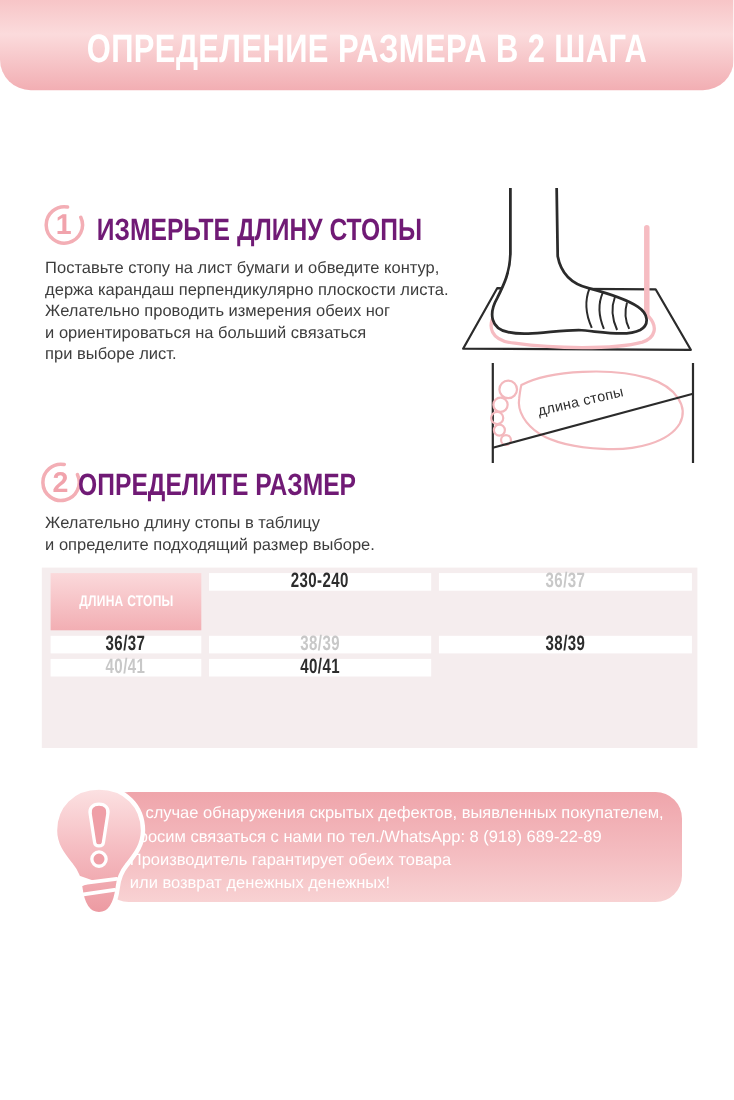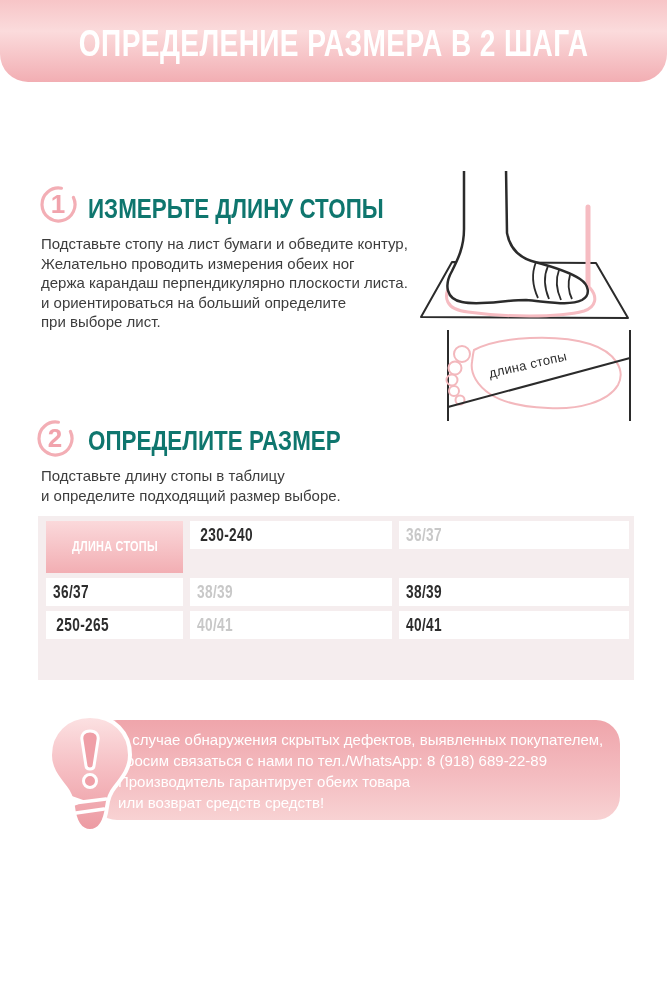--- a/index.html
+++ b/index.html
@@ -24,42 +24,42 @@
 
   
   .step-circle{width:40px;height:40px;}
   .step-circle svg{position:absolute;left:0;top:0;}
   .step-num{
     position:absolute;left:0;top:0;width:40px;height:40px;
     display:flex;align-items:center;justify-content:center;
     color:#f1a3ac;font-weight:bold;font-size:26px;
   }
   .step-title{
-    color:#0f766e;font-weight:bold;font-size:28px;line-height:30px;white-space:nowrap;
+    color:#701a75;font-weight:bold;font-size:28px;line-height:30px;white-space:nowrap;
   }
   .squeezeL{display:inline-block;transform:scaleX(.8);transform-origin:0 50%;white-space:nowrap;}
 
   
   .body-text{color:#3d3d3d;font-size:15px;line-height:19.5px;}
   .body-text div{white-space:nowrap;}
 
   
   .table-panel{
     left:38px;top:516px;width:596px;height:164px;background:#f5edee;
     box-sizing:border-box;padding:5px 5px 6px 8px;
   }
   .size-table{display:grid;grid-template-columns:137px 202px 230px;column-gap:7px;row-gap:5px;}
   .th{
     height:52px;background:linear-gradient(180deg,#fbd9db 0%,#f2aeb3 100%);
     color:#fff;font-weight:bold;font-size:14px;line-height:15.5px;letter-spacing:.3px;
     display:flex;flex-direction:column;align-items:center;justify-content:center;text-align:center;
   }
   .th span{display:inline-block;transform:scaleX(.78);transform-origin:center;white-space:nowrap;}
   .td{
-    height:28px;background:#ffffff;display:flex;align-items:center;
+    height:16px;background:#ffffff;display:flex;align-items:center;justify-content:center;
     font-weight:bold;font-size:19px;color:#2d2d2d;
   }
   .td span{display:inline-block;transform:scaleX(.72);transform-origin:center;letter-spacing:.5px;white-space:nowrap;}
   .td.gray{color:#c8c8c8;}
 
   
   .notice-box{
     left:93px;top:720px;width:527px;height:100px;border-radius:24px;
     background:linear-gradient(180deg,#efa5ab 0%,#f4bcc0 55%,#f8d2d3 100%);
     box-sizing:border-box;padding:9px 14px 0 25px;
@@ -85,24 +85,24 @@
     <svg width="40" height="40" viewBox="0 0 40 40">
       <path d="M23.4,4.25 A16.5,16.5 0 1 0 35.45,13.5" fill="none" stroke="#f3aeb5" stroke-width="3.2" stroke-linecap="round"></path>
     </svg>
     <span class="step-num">1</span>
   </div>
   <div class="abs step-title" style="left:88px;top:194px;">
     <span class="squeezeL">ИЗМЕРЬТЕ ДЛИНУ СТОПЫ</span>
   </div>
 
   <div class="abs body-text" style="left:41px;top:234px;">
-    <div>Подставьте стопу на лист бумаги и обведите контур,</div>
+    <div>Поставьте стопу на лист бумаги и обведите контур,</div>
+    <div>держа карандаш перпендикулярно плоскости листа.</div>
     <div>Желательно проводить измерения обеих ног</div>
-    <div>держа карандаш перпендикулярно плоскости листа.</div>
-    <div>и ориентироваться на больший определите</div>
+    <div>и ориентироваться на больший связаться</div>
     <div>при выборе лист.</div>
   </div>
 
   <svg class="abs" style="left:418px;top:171px;" width="250" height="156" viewBox="0 0 250 156">
     <polygon points="34,91 178,92 210,147 3,146" fill="#ffffff" stroke="#2b2b2b" stroke-width="2" stroke-linejoin="round"></polygon>
     <line x1="170" y1="36" x2="170" y2="116" stroke="#f6bcc2" stroke-width="5" stroke-linecap="round"></line>
     <path d="M33,112 C 24,126 28,139 50,141 C 85,146 140,147 166,140 C 178,136 180,126 172,117" fill="none" stroke="#f6bcc2" stroke-width="3" stroke-linecap="round"></path>
     <path d="M46,-3 L46,58 C 46,76 40,88 34,100 C 26,114 28,128 44,131 C 62,135 86,129 108,129 C 132,131 152,135 164,129 C 173,124 171,114 162,108 C 150,100 132,95 117,91 C 101,87 92,78 89,62 L88,-3 Z" fill="#ffffff" stroke="#2b2b2b" stroke-width="2.5" stroke-linejoin="round"></path>
     <path d="M118,91 C 114,101 114,114 120,127" fill="none" stroke="#2b2b2b" stroke-width="1.8"></path>
     <path d="M130,95 C 126,104 126,116 131,128" fill="none" stroke="#2b2b2b" stroke-width="1.8"></path>
@@ -124,26 +124,26 @@
     <line x1="8" y1="79" x2="190" y2="30" stroke="#2b2b2b" stroke-width="2"></line>
   </svg>
   <div class="abs foot-caption">длина стопы</div>
 
   <div class="abs step-circle" style="left:35px;top:418px;">
     <svg width="40" height="40" viewBox="0 0 40 40">
       <path d="M23.4,4.25 A16.5,16.5 0 1 0 35.45,13.5" fill="none" stroke="#f3aeb5" stroke-width="3.2" stroke-linecap="round"></path>
     </svg>
     <span class="step-num">2</span>
   </div>
-  <div class="abs step-title" style="left:88px;top:426px;">
+  <div class="abs step-title" style="left:71px;top:426px;">
     <span class="squeezeL">ОПРЕДЕЛИТЕ РАЗМЕР</span>
   </div>
 
   <div class="abs body-text" style="left:41px;top:466px;">
-    <div>Подставьте длину стопы в таблицу</div>
+    <div>Желательно длину стопы в таблицу</div>
     <div>и определите подходящий размер выборе.</div>
   </div>
 
   <div class="abs table-panel">
     <div class="size-table">
       <div class="th">
         <span>ДЛИНА СТОПЫ</span>
       </div>
 
       <div class="td">
@@ -156,37 +156,34 @@
           <span>36/37</span>
         </div>
 
       <div class="td gray">
           <span>38/39</span>
         </div>
       <div class="td">
           <span>38/39</span>
         </div>
 
-      <div class="td">
-          <span>250-265</span>
-        </div>
       <div class="td gray">
           <span>40/41</span>
         </div>
       <div class="td">
           <span>40/41</span>
         </div>
     </div>
   </div>
 
   <div class="abs notice-box">
     <div class="line">В случае обнаружения скрытых дефектов, выявленных покупателем,</div>
     <div class="line">просим связаться с нами по тел./WhatsApp: 8 (918) 689-22-89</div>
     <div class="line">Производитель гарантирует обеих товара</div>
-    <div class="line">или возврат средств средств!</div>
+    <div class="line">или возврат денежных денежных!</div>
   </div>
 
   <svg class="abs" style="left:40px;top:710px;z-index:2;" width="104" height="132" viewBox="0 0 104 132">
     <defs>
       <linearGradient id="bulbGrad" x1="0" y1="0" x2="0" y2="1">
         <stop offset="0" stop-color="#fce2e3"></stop>
         <stop offset="0.5" stop-color="#f5bbc0"></stop>
         <stop offset="1" stop-color="#ec99a1"></stop>
       </linearGradient>
     </defs>

